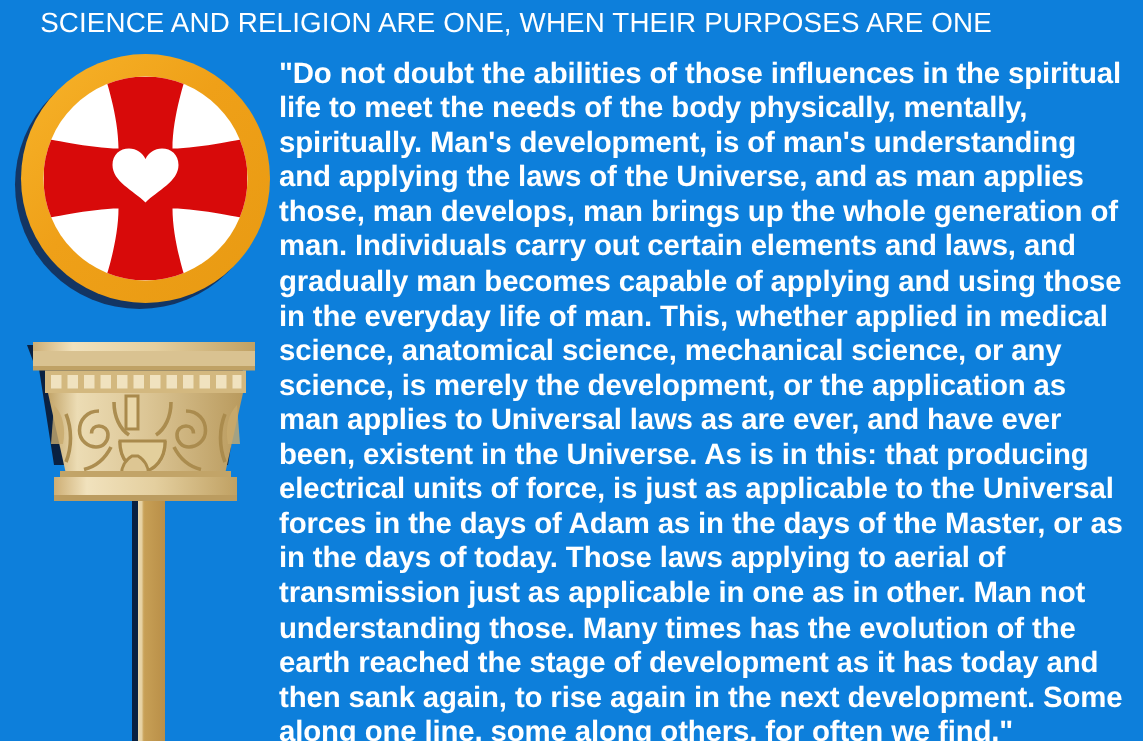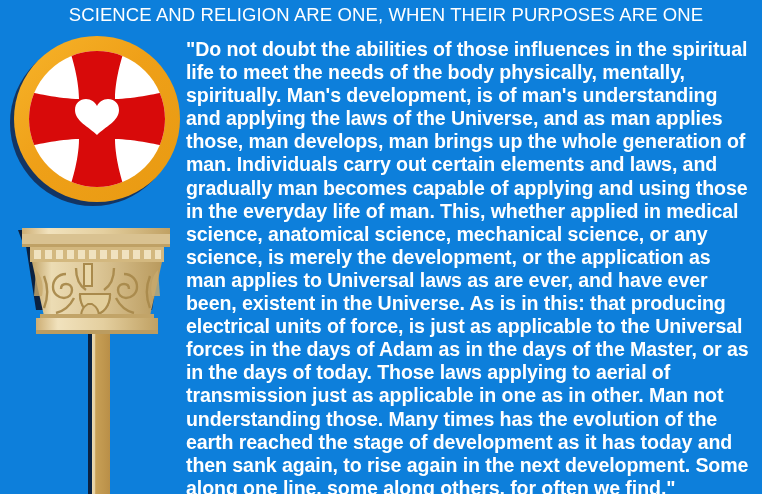--- a/index.html
+++ b/index.html
@@ -13,21 +13,20 @@
 
   
   .title{
     position:absolute;left:0;top:4px;width:688px;
     text-align:center;
     color:#ffffff;
     font-size:18.5px;
     font-weight:400;
     letter-spacing:.1px;
     white-space:nowrap;
-    margin-left:42px;
   }
 
   
   .quote{
     position:absolute;
     left:186px;top:38px;width:566px;
     color:#ffffff;
     font-size:19.6px;
     font-weight:bold;
     line-height:23.1px;

